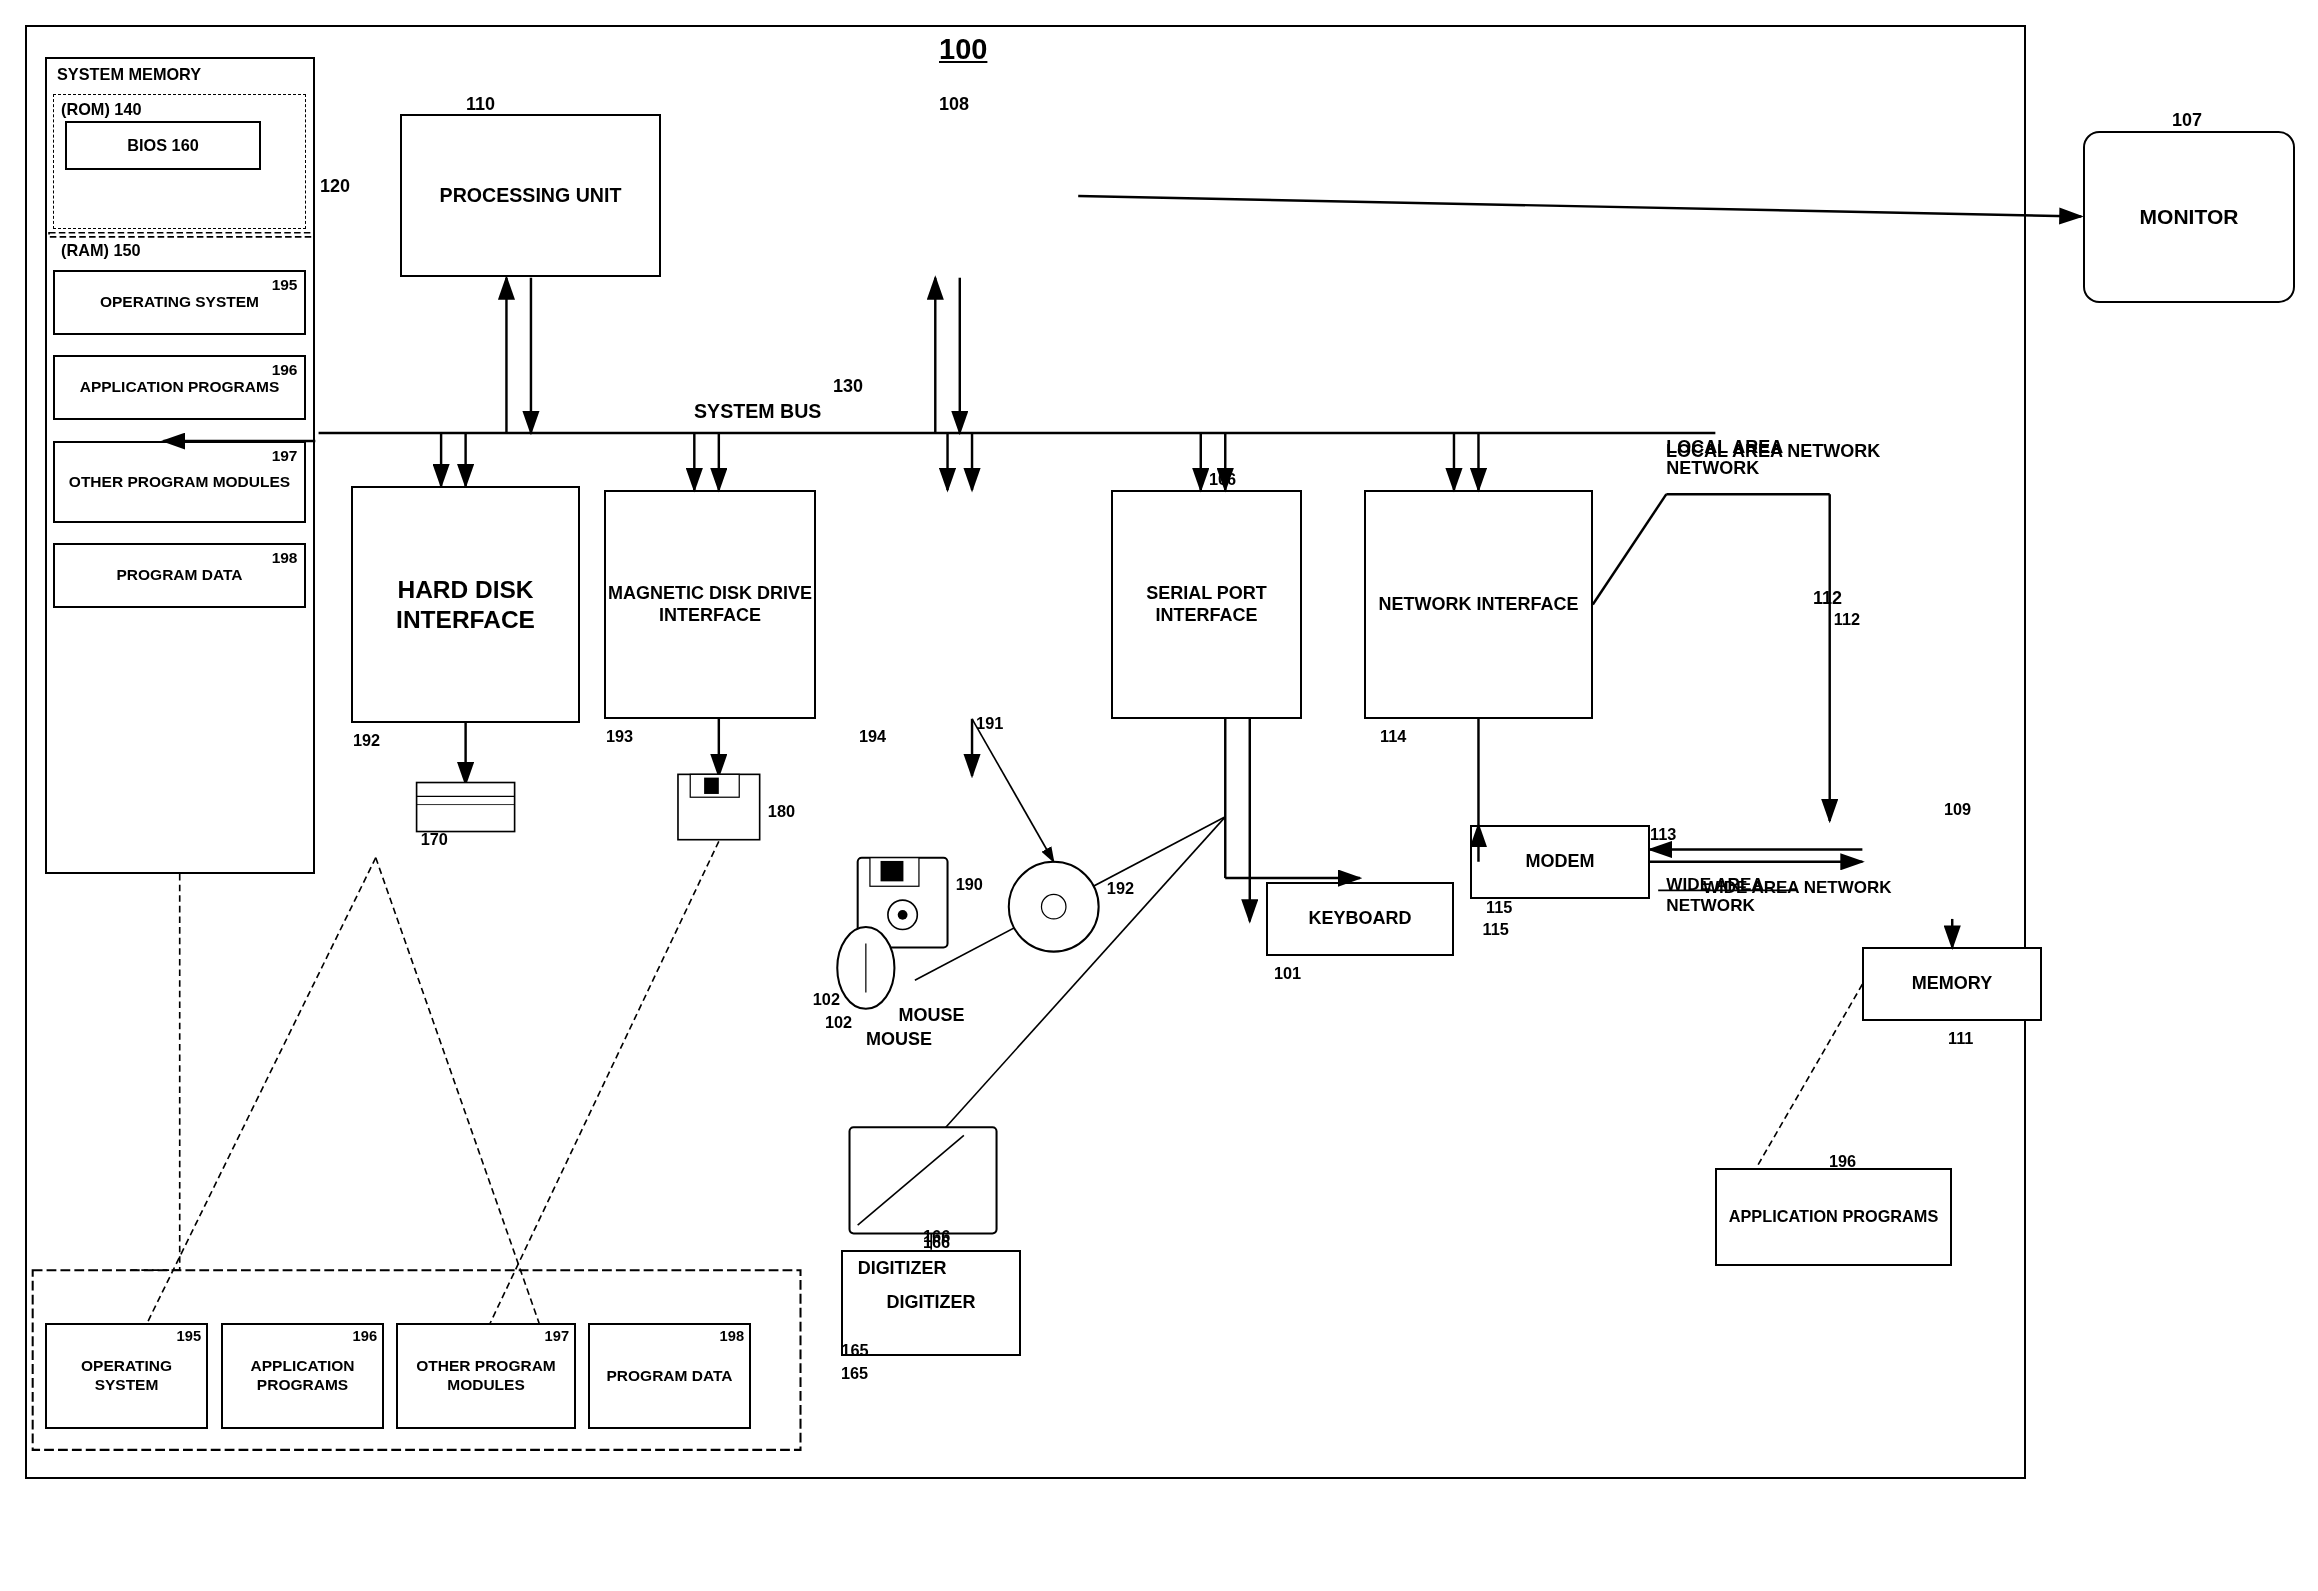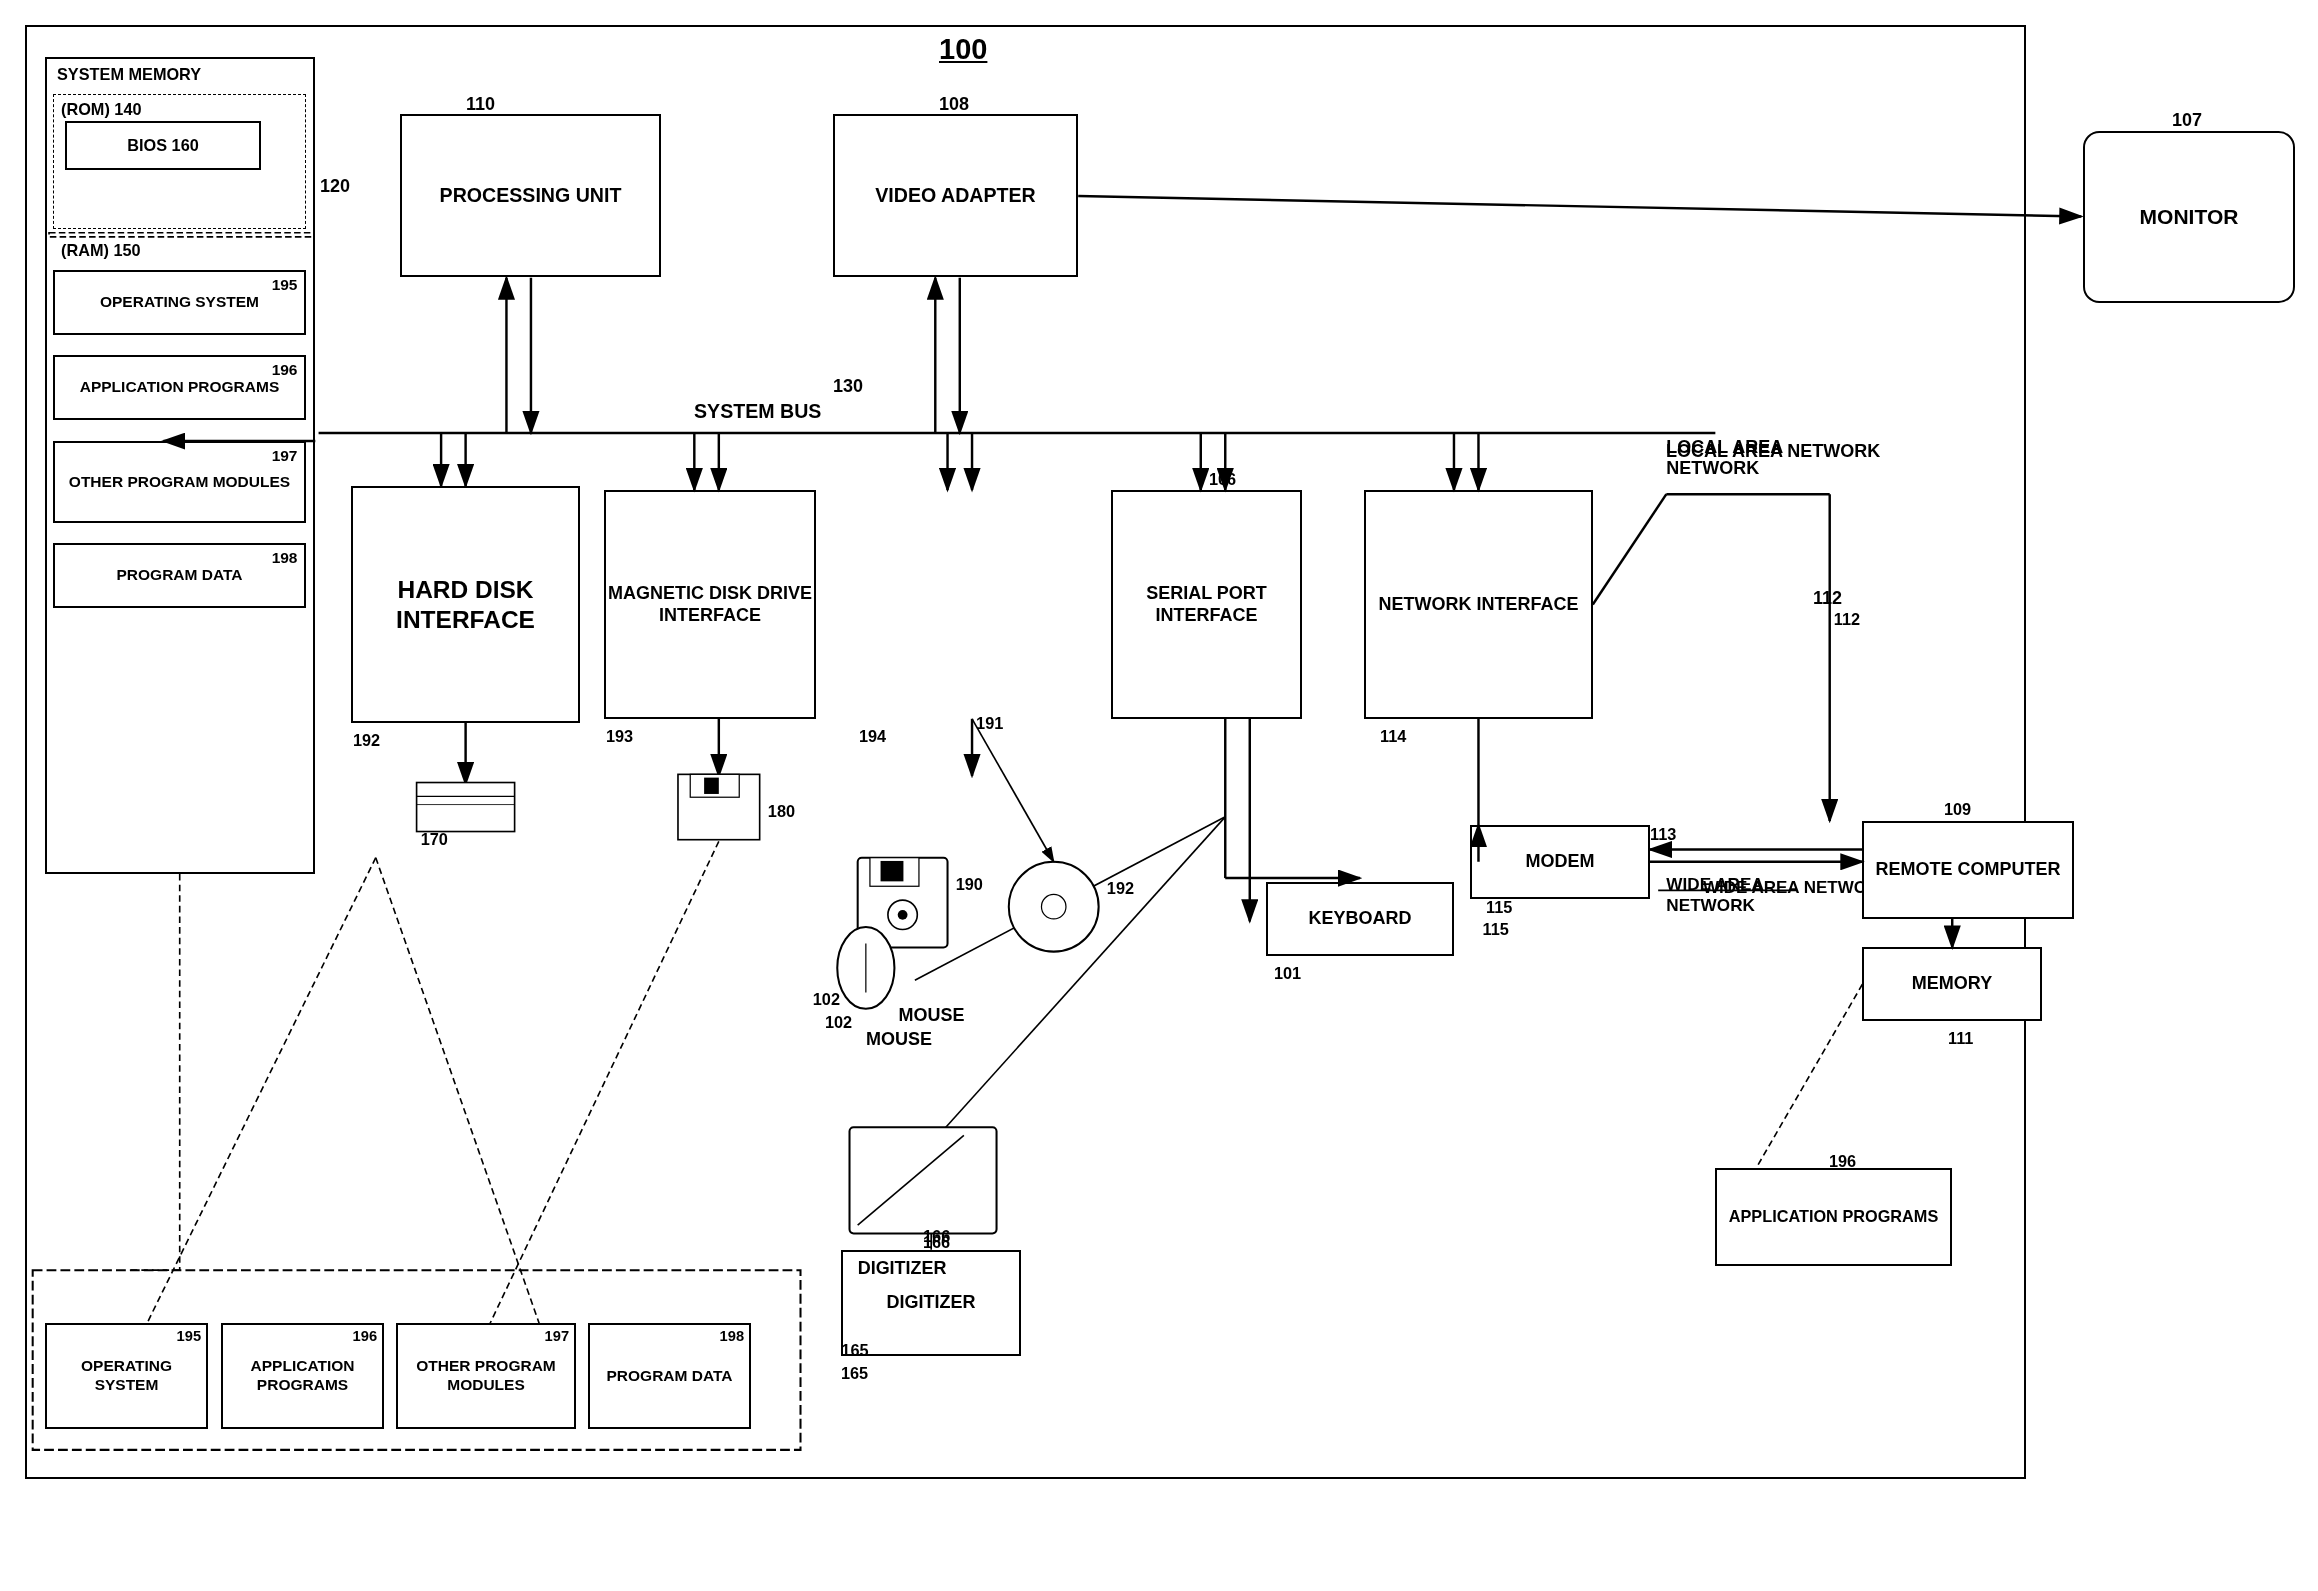--- a/index.html
+++ b/index.html
@@ -93,23 +93,20 @@
     <span style="position:absolute;right:6.5px;top:4.1px;font-size:15.5px;">198</span>
   </div>
 
   <div class="label" style="left:320px; top:176px; font-size:18px;">120</div>
 
   <div class="box" style="left:400px; top:114px; width:261px; height:163px; font-size:19.6px;">
     <span>PROCESSING UNIT</span>
   </div>
   <div class="label" style="left:466px; top:94px; font-size:18px;">110</div>
 
-  <div class="box" style="left:833px; top:114px; width:245px; height:163px; font-size:19.6px;">
-    <span>VIDEO ADAPTER</span>
-  </div>
   <div class="label" style="left:939px; top:94px; font-size:18px;">108</div>
 
   <div class="box" style="left:2083px; top:131px; width:212px; height:172px; font-size:21px; border-radius:16.3px;">
     <span>MONITOR</span>
   </div>
   <div class="label" style="left:2172px; top:110px; font-size:18px;">107</div>
 
   <div class="label" style="left:694px; top:400px; font-size:19.6px;">SYSTEM BUS</div>
   <div class="label" style="left:833px; top:376px; font-size:18px;">130</div>
 
@@ -143,23 +140,20 @@
   <div class="box" style="left:1470px; top:825px; width:180px; height:74px; font-size:18px;">
     <span>MODEM</span>
   </div>
   <div class="label" style="left:1650px; top:825px; font-size:16.3px;">113</div>
 
   <div class="label" style="left:1658px; top:878px; font-size:17px;margin-left:45px;">
     <span>WIDE AREA NETWORK</span>
   </div>
   <div class="label" style="left:1486px; top:898px; font-size:16.3px;">115</div>
 
-  <div class="box" style="left:1862px; top:821px; width:212px; height:98px; font-size:18px;">
-    <span>REMOTE COMPUTER</span>
-  </div>
   <div class="label" style="left:1944px; top:800px; font-size:16.3px;">109</div>
 
   <div class="box" style="left:1862px; top:947px; width:180px; height:74px; font-size:18px;">
     <span>MEMORY</span>
   </div>
   <div class="label" style="left:1948px; top:1029px; font-size:16.3px;">111</div>
 
   <div class="box" style="left:1715px; top:1168px; width:237px; height:98px; font-size:16.3px;">
     <span>APPLICATION PROGRAMS</span>
   </div>

